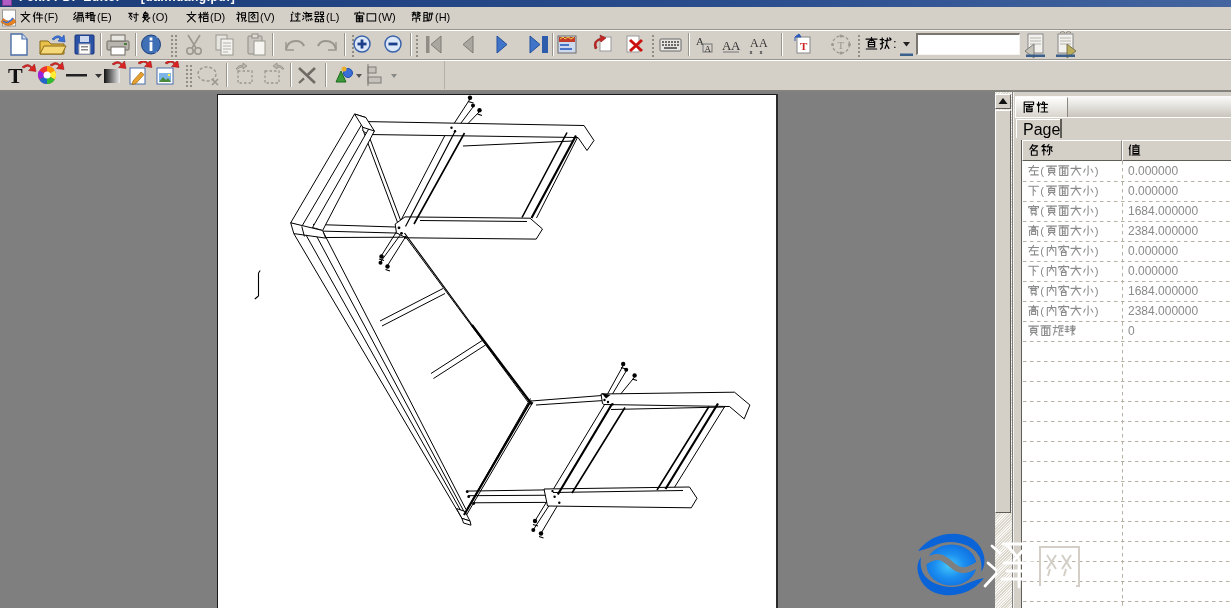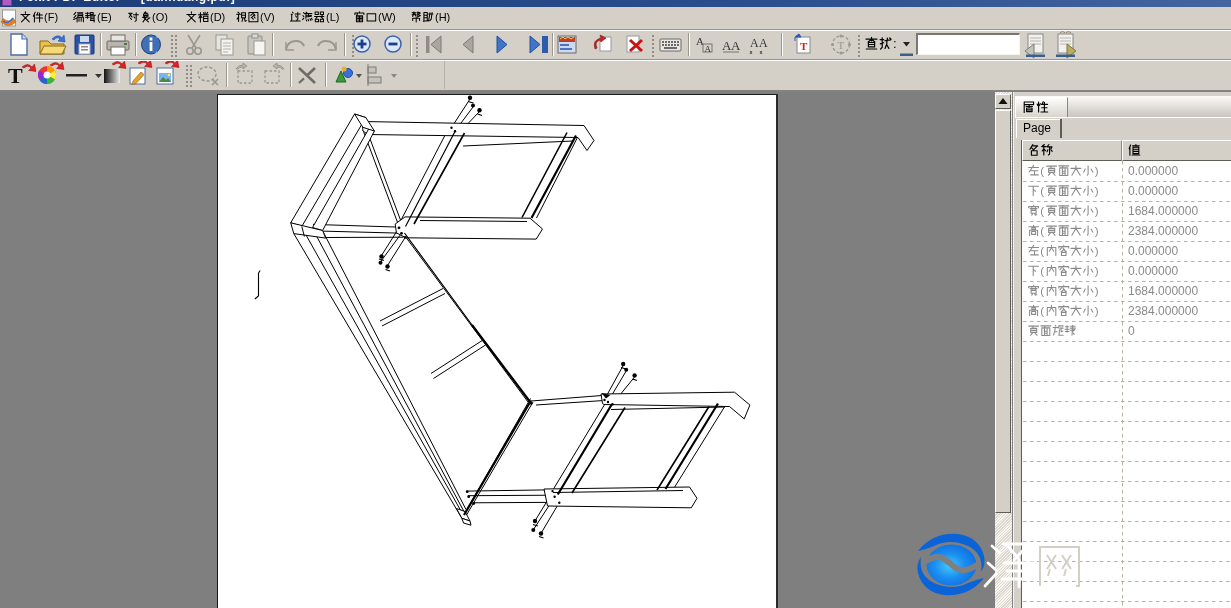--- a/index.html
+++ b/index.html
@@ -400,21 +400,21 @@
 <div class="abs" style="left:995px;top:110px;width:16px;height:403px;background:#d4d0c8;border-top:1px solid #fff;border-left:1px solid #fff;border-right:1.5px solid #5f5d57;border-bottom:1.5px solid #5f5d57;"></div>
 <div class="abs" style="left:1013px;top:92px;width:218px;height:516px;background:#d4d0c8;border-left:1px solid #f4f3f0;"></div>
 <div class="abs" style="left:1015px;top:96px;width:216px;height:21px;background:linear-gradient(#fbfbfa,#c9c5bd);"></div>
 <div class="abs" style="left:1015px;top:97px;width:53px;height:20px;background:linear-gradient(#fdfdfc,#d8d4cc);border-left:1px solid #fff;border-top:1px solid #fff;border-right:1px solid #8a8880;"></div>
 <svg class="abs" style="left:1015px;top:97px" width="216" height="20" viewBox="0 0 216 20">
     <path d="M9.2 5.0 L18.6 5.0 M9.2 5.0 L9.2 15.5 M18.6 5.0 L18.6 7.6 M9.2 7.6 L18.6 7.6 M14.2 7.6 L14.2 11.0 M11.1 9.5 L17.4 9.5 M11.6 11.0 L17.1 11.0 L17.1 14.6 M11.6 11.0 L11.6 14.6 M11.6 12.9 L17.1 12.9 M11.6 14.6 L17.1 14.6 M23.6 5.0 L23.6 15.0 M22.2 7.1 L22.9 8.6 M25.3 6.6 L24.6 8.3 M28.2 4.7 L27.0 7.4 M26.5 7.4 L32.5 7.4 M29.4 5.2 L29.4 15.0 M26.7 10.7 L32.0 10.7 M26.0 15.0 L32.7 15.0" fill="none" stroke="#000" stroke-width="1.14" stroke-linecap="round" stroke-linejoin="round"></path>
   </svg>
 <div class="abs" style="left:1015px;top:117px;width:216px;height:23px;background:#d4d0c8;border-top:1px solid #fff;"></div>
 <div class="abs" style="left:1016px;top:119px;width:44px;height:19px;background:#d4d0c8;border-left:1px solid #fff;border-top:1px solid #fff;"></div>
 <div class="abs" style="left:1060px;top:119px;width:2px;height:19px;background:#5f5d57;"></div>
-<div class="abs" style="left:1023px;top:121px;font-size:12px;color:#000;">Page</div>
+<div class="abs" style="left:1023px;top:121px;font-size:16px;color:#000;">Page</div>
 <div class="abs" style="left:1022px;top:140px;width:100px;height:21px;background:#d4d0c8;border-top:1px solid #fff;border-left:1px solid #fff;border-right:1px solid #8a8880;border-bottom:1px solid #5f5d57;"></div>
 <div class="abs" style="left:1122px;top:140px;width:109px;height:21px;background:#d4d0c8;border-top:1px solid #fff;border-left:1px solid #fff;border-bottom:1px solid #5f5d57;"></div>
 <svg class="abs" style="left:1022px;top:140px" width="209" height="21" viewBox="0 0 209 21">
     <path d="M10.8 4.5 L7.9 9.3 M10.1 5.9 L15.6 5.9 M15.4 5.9 L11.3 10.2 M9.4 7.6 L11.3 9.5 M9.4 10.7 L15.1 10.7 L15.1 15.3 L9.4 15.3 L9.4 10.7 M22.3 4.5 L20.6 5.7 M19.7 6.6 L24.0 6.6 M21.8 5.2 L21.8 15.0 M21.8 8.8 L20.2 11.0 M21.8 8.8 L23.5 10.7 M26.9 4.5 L25.2 6.6 M25.2 6.9 L30.0 6.9 L29.0 8.6 M27.6 7.6 L27.6 14.1 L26.4 15.0 M25.9 9.8 L25.0 11.7 M29.0 9.8 L30.2 11.4" fill="none" stroke="#000" stroke-width="1.14" stroke-linecap="round" stroke-linejoin="round"></path>
     <path d="M108.6 5.0 L107.2 8.8 M107.9 7.4 L107.9 15.3 M110.6 5.7 L117.3 5.7 M113.9 4.5 L113.9 5.7 M111.0 7.1 L116.8 7.1 L116.8 13.6 L111.0 13.6 L111.0 7.1 M111.0 9.3 L116.8 9.3 M111.0 11.4 L116.8 11.4 M110.1 15.0 L117.8 15.0" fill="none" stroke="#000" stroke-width="1.14" stroke-linecap="round" stroke-linejoin="round"></path>
   </svg>
 <div class="abs" style="left:1022px;top:161px;width:209px;height:447px;background:#fff;"></div>
 <div class="abs" style="left:1021px;top:140px;width:1px;height:468px;background:#5f5d57;"></div>
 <svg class="abs" style="left:1022px;top:161px" width="209" height="447" viewBox="0 0 209 447">
     <path d="M1 20.5 H209" stroke="#b9b0a4" stroke-width="1" stroke-dasharray="3.5 3.5"></path>

